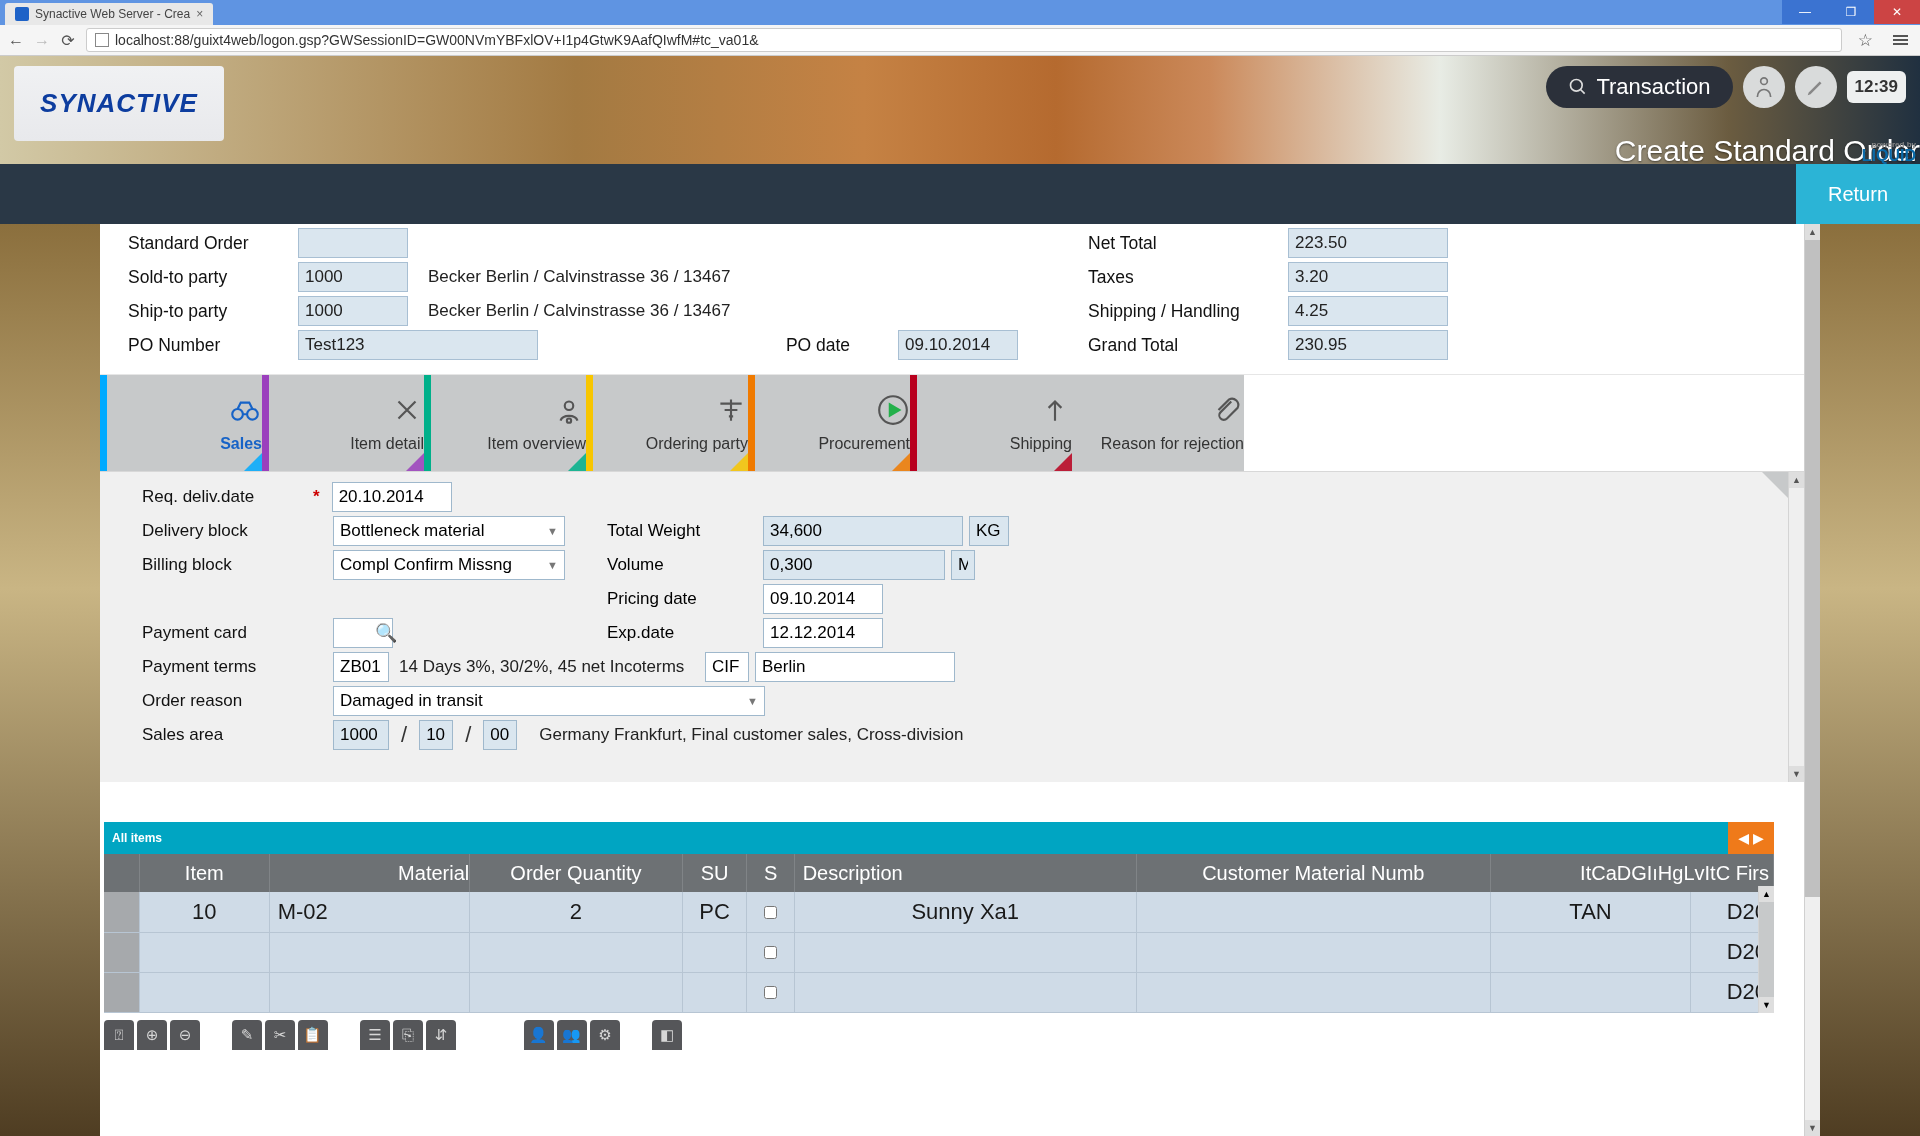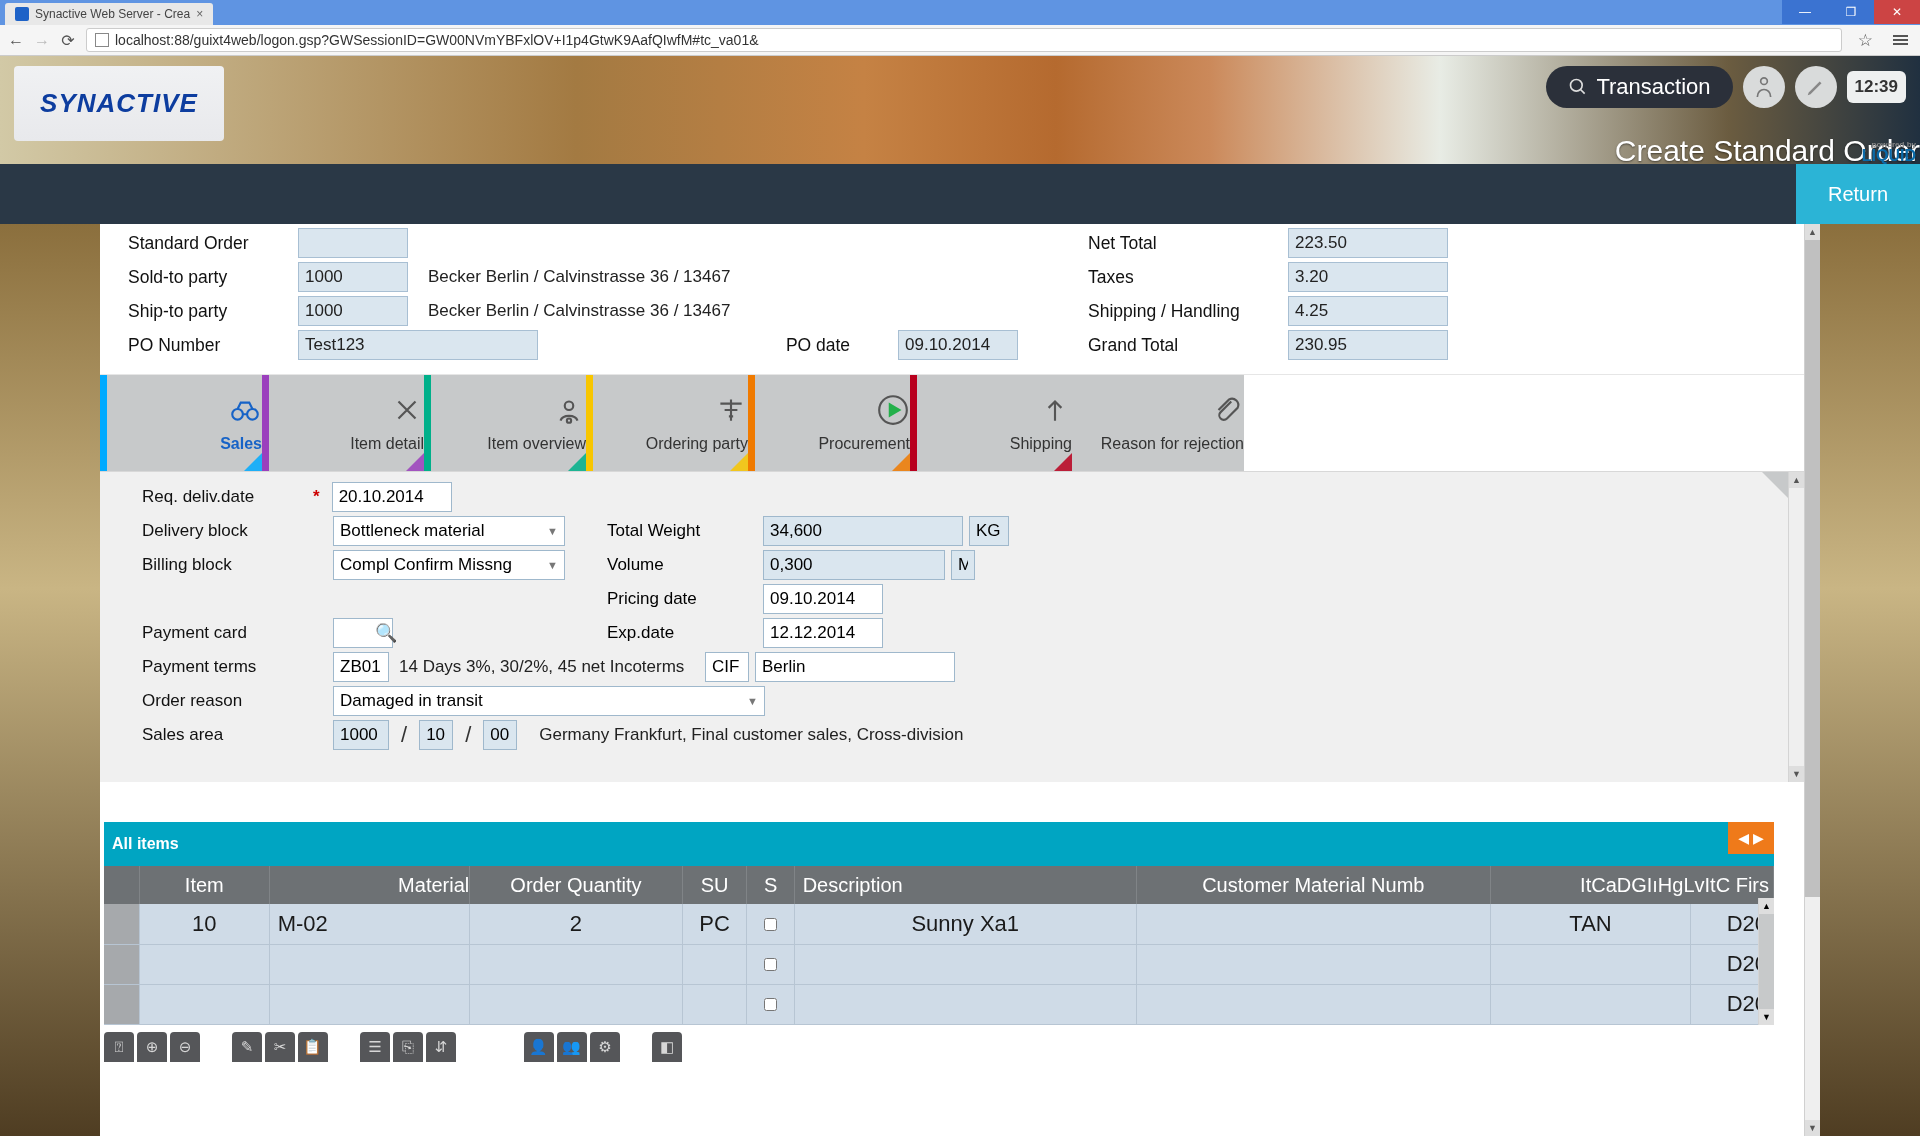--- a/index.html
+++ b/index.html
@@ -86,21 +86,21 @@
   .input-s { width:120px;} .input-m { width:232px;} .input-l { width:432px;}
   .txt-in { background:#fff; border:1px solid #9fb8cc; height:30px; padding:0 6px; font-size:17px;}
   .ro-in { background:#dae6ef; }
   .sel { background:#fff; border:1px solid #9fb8cc; height:30px; display:flex; align-items:center; justify-content:space-between; padding:0 6px;}
   .sel .caret { color:#777; font-size:11px;}
   .lbl-col2 { width:150px; margin-left:36px;}
   .sa-sep { margin:0 6px; font-size:22px; color:#333;}
 
   
   .items-wrap { position:relative; }
-  .items-head { background:#00a5c2; color:#fff; height:44px; display:flex; align-items:center; padding:0 8px; font-size:16px; font-weight:600;}
+  .items-head { background:#00a5c2; color:#fff; height:32px; display:flex; align-items:center; padding:0 8px; font-size:12px; font-weight:600;}
   .items-nav { position:absolute; top:0; right:0; width:46px; height:32px; background:#ef7a1a; display:flex; align-items:center; justify-content:center; color:#fff; font-size:14px; gap:4px; cursor:pointer;}
   .items-table { width:100%; border-collapse:collapse; table-layout:fixed;}
   .items-table th { background:#6d7174; color:#fff; font-weight:400; font-size:20px; height:38px; text-align:center; border-right:1px solid #808487; white-space:nowrap; overflow:hidden;}
   .items-table td { background:#cfdbe7; height:40px; font-size:22px; text-align:center; color:#1a1a1a; border-right:1px solid #b7c5d3; border-bottom:1px solid #b7c5d3;}
   .items-table tr td:first-child { background:#a6a9ac; width:30px;}
   .items-table input[type=checkbox]{ transform:scale(1.0);}
   .tbl-scroll-v { position:absolute; right:0; top:32px; bottom:0; width:16px; background:#efefef; border-left:1px solid #d4d4d4;}
   .tbl-scroll-v .thumb { position:absolute; top:16px; left:0; right:0; bottom:16px; background:#c7c9ca;}
   .tbl-scroll-v .arrow { height:16px; font-size:9px; display:flex; align-items:center; justify-content:center; background:#dedede;}
   .tbl-scroll-v .arrow.bot { position:absolute; bottom:0; left:0; right:0;}

